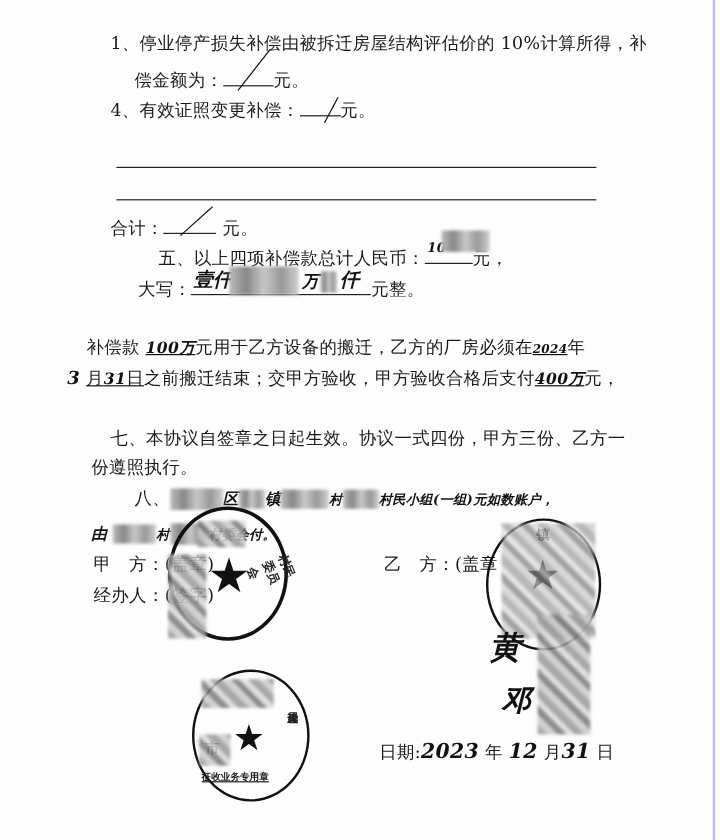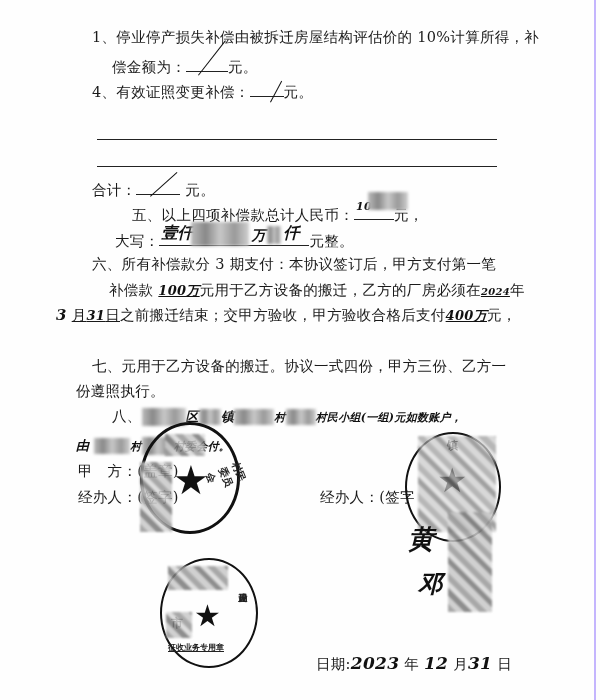--- a/index.html
+++ b/index.html
@@ -42,34 +42,31 @@
     <span>合计：</span><span class="blank" style="width:44px;"><span class="slash" style="left:14px; bottom:-2px; height:36px; transform: rotate(48deg);"></span></span>&nbsp;<span>元。</span>
   </div>
 
   <div class="line" style="left:104px; top:204px;margin-left:28px;">
     <span>五、以上四项补偿款总计人民币：</span><span class="blank" style="width:40px; height:16px;"><span class="hand" style="position:absolute; left:2px; top:-6px; font-size:11px;">10</span><span class="blur" style="position:absolute; left:14px; top:-12px; width:40px; height:18px;"></span></span><span>元，</span>
   </div>
   <div class="line" style="left:115px; top:228px;">
     <span>大写：</span><span class="blank" style="width:150px; height:18px;"><span class="hand" style="position:absolute; left:2px; top:-4px; font-size:16px;">壹仟</span><span class="blur" style="position:absolute; left:32px; top:-6px; width:58px; height:24px;"></span><span class="hand" style="position:absolute; left:92px; top:-2px; font-size:14px;">万</span><span class="blur" style="position:absolute; left:108px; top:-2px; width:14px; height:18px;"></span><span class="hand" style="position:absolute; left:124px; top:-4px; font-size:16px;">仟</span></span><span>元整。</span>
   </div>
 
-  <div class="line" style="left:92px; top:255px;">
-    <span>六、所有补偿款分 3 期支付：本协议签订后，甲方支付第一笔</span>
-  </div>
-  <div class="line" style="left:72px; top:281px;margin-left:37px;">
+  <div class="line" style="left:72px; top:281px;">
     <span>补偿款</span>&nbsp;<span class="hand underline" style="font-size:13px;">100万</span><span>元用于乙方设备的搬迁，乙方的厂房必须在</span><span class="hand underline" style="font-size:10px;">2024</span><span>年</span>
   </div>
   <div class="line" style="left:56px; top:306px;">
     <span class="hand" style="font-size:15px;">3</span>&nbsp;<span class="underline"><span>月</span><span class="hand" style="font-size:13px;">31</span><span>日</span></span><span>之前搬迁结束；交甲方验收，甲方验收合格后支付</span><span class="hand underline" style="font-size:13px;">400万</span><span>元，</span>
   </div>
 
   <div class="line" style="left:92px; top:357px;">
-    <span>七、元用于乙方设备的搬迁。协议一式四份，甲方三份、乙方一</span>
+    <span>七、本协议自签章之日起生效。协议一式四份，甲方三份、乙方一</span>
   </div>
-  <div class="line" style="left:76px; top:382px;">
+  <div class="line" style="left:76px; top:382px;font-family:Liberation Mono, monospace;">
     <span>份遵照执行。</span>
   </div>
 
   <div class="line" style="left:112px; top:407px;">
     <span>八、</span><span class="blur" style="width:44px; height:18px;"></span><span class="hand" style="font-size:13px;">区</span><span class="blur" style="width:22px; height:16px;"></span><span class="hand" style="font-size:13px;">镇</span><span class="blur" style="width:40px; height:16px;"></span><span class="hand" style="font-size:11px;">村</span><span class="blur" style="width:30px; height:16px;"></span><span class="hand" style="font-size:11px;">村民小组(一组)</span><span class="hand" style="font-size:11px;">元如数账户，</span>
   </div>
   <div class="line" style="left:76px; top:436px;">
     <span class="hand" style="font-size:13px;">由</span>&nbsp;<span class="blur" style="width:36px; height:16px;"></span><span class="hand" style="font-size:11px;">村</span><span class="blur" style="width:32px; height:18px;"></span><span class="hand" style="font-size:11px;">村委会付。</span>
   </div>
 
@@ -80,22 +77,22 @@
 
   <div class="line" style="left:78px; top:488px;">
     <span>经办人：(签字)</span>
   </div>
   <div class="line" style="left:78px; top:462px;">
     <span>甲　方：(盖章)</span>
   </div>
   <div class="blurblock" style="left:140px; top:462px; width:32px; height:70px;"></div>
   <div class="blurblock" style="left:165px; top:434px; width:40px; height:22px;"></div>
 
-  <div class="line" style="left:320px; top:488px;">
-    <span>经办人：(签字</span>
+  <div class="line" style="left:320px; top:462px;">
+    <span>乙　方：(盖章</span>
   </div>
 
   <div class="seal" style="left:405px; top:432px; width:96px; height:110px; border-width:2.5px;">
     <span class="star" style="left:30px; top:26px; font-size:34px;">★</span>
     <span class="seal-text" style="left:40px; top:4px;">镇</span>
   </div>
   <div class="blurblock" style="left:418px; top:436px; width:78px; height:96px; opacity:0.7;"></div>
 
   <div class="hand" style="position:absolute; left:408px; top:522px; font-size:26px; font-style:italic;">黄</div>
   <div class="blurblock" style="left:448px; top:512px; width:44px; height:100px;"></div>
@@ -103,17 +100,17 @@
 
   <div class="seal" style="left:160px; top:558px; width:98px; height:110px; border-width:2.5px;">
     <span class="star" style="left:32px; top:38px; font-size:30px;">★</span>
     <span class="seal-text" style="left:6px; top:46px; writing-mode: vertical-rl; font-size:12px;">市</span>
     <span class="seal-text" style="left:74px; top:26px; writing-mode: vertical-rl; font-size:9px;">建设局</span>
     <span class="seal-text" style="left:6px; top:82px; font-size:8px;text-decoration:underline;">征收业务专用章</span>
   </div>
   <div class="blurblock" style="left:168px; top:566px; width:60px; height:24px;"></div>
   <div class="blurblock" style="left:166px; top:612px; width:26px; height:26px;"></div>
 
-  <div class="line" style="left:316px; top:618px;margin-top:36px;">
+  <div class="line" style="left:316px; top:618px;">
     <span>日期:</span><span class="hand" style="font-size:17px;">2023</span>&nbsp;<span>年</span>&nbsp;<span class="hand" style="font-size:17px;">12</span>&nbsp;<span>月</span><span class="hand" style="font-size:17px;">31</span>&nbsp;<span>日</span>
   </div>
 
 </div>
 
 </body></html>

